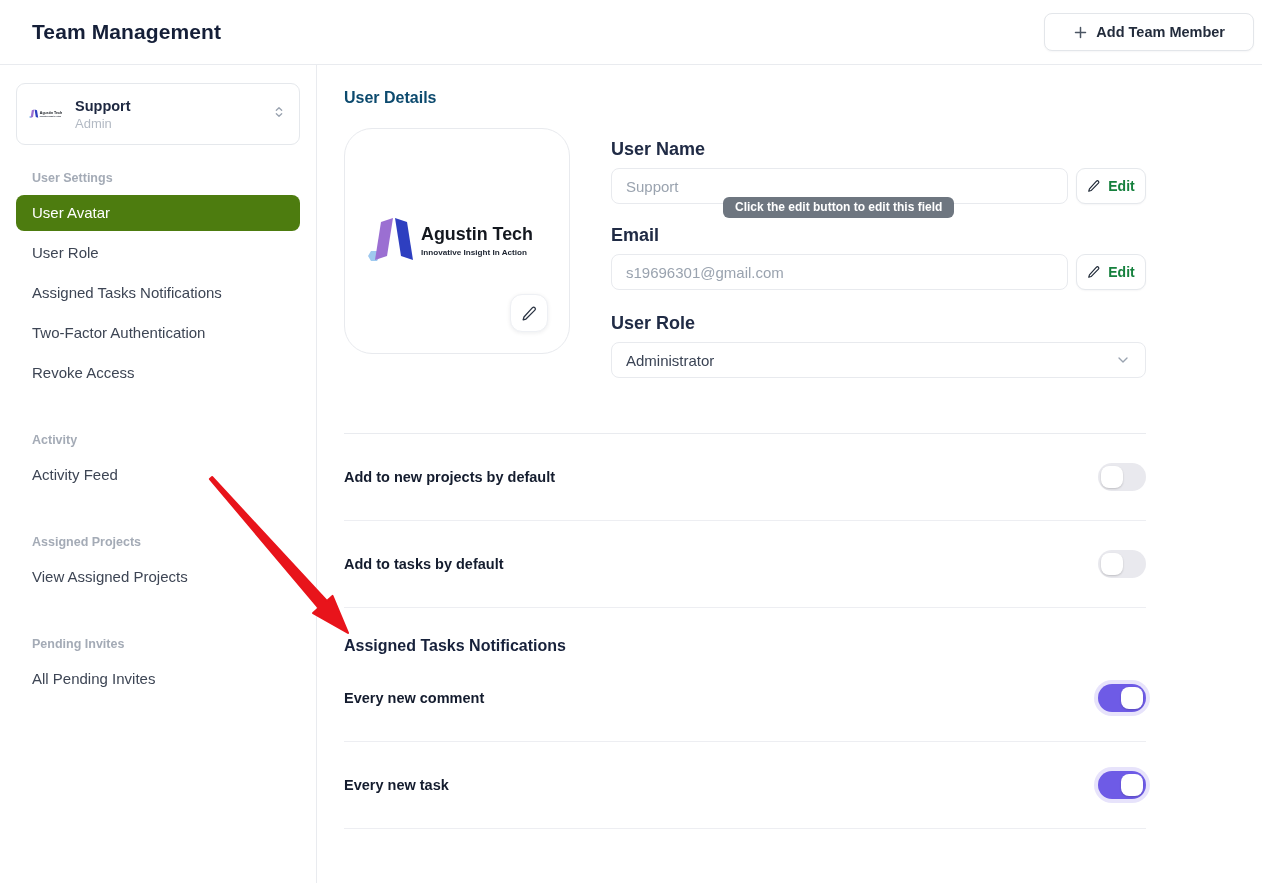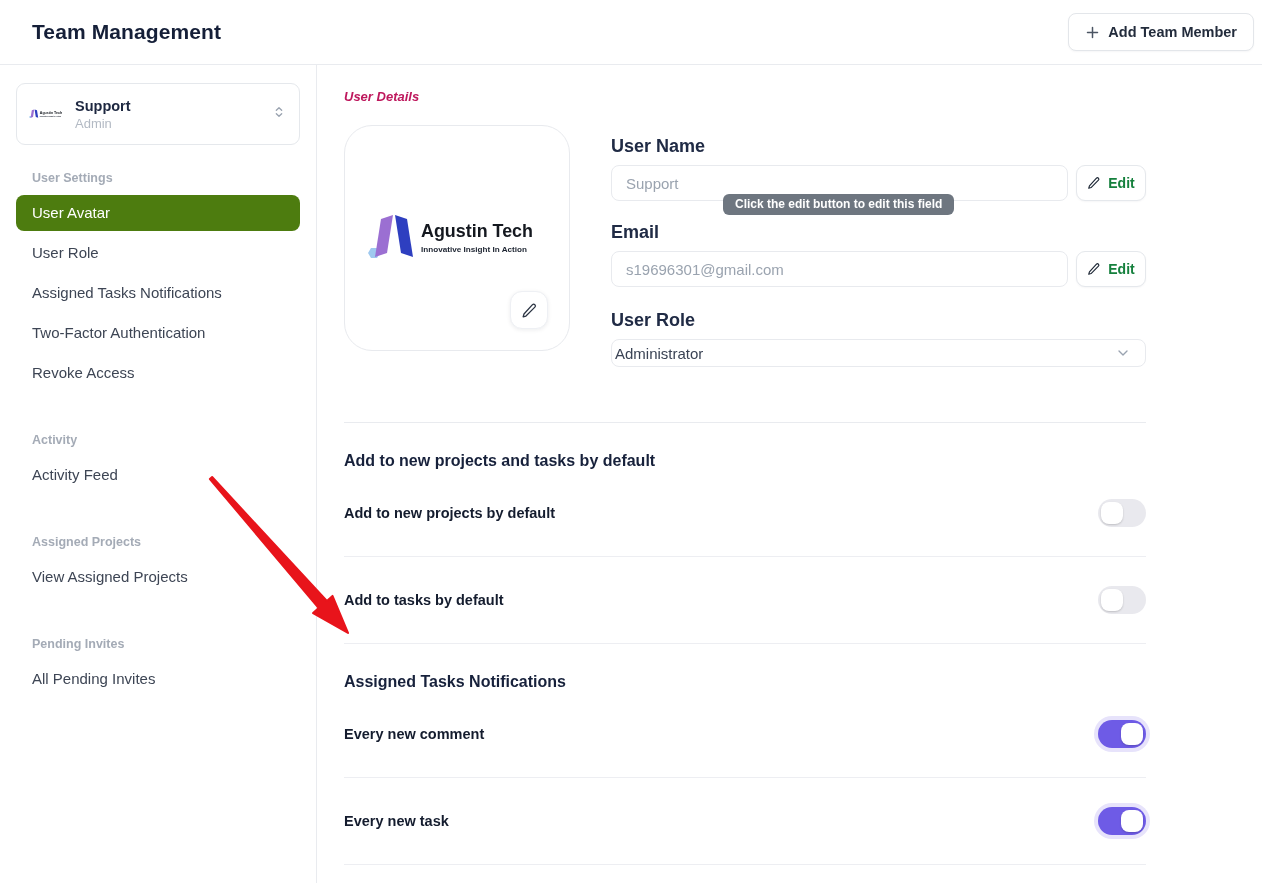--- a/index.html
+++ b/index.html
@@ -2,21 +2,21 @@
 <html><head>
 <meta charset="utf-8">
 <style>
   * { margin:0; padding:0; box-sizing:border-box; }
   html,body { width:1262px; height:883px; background:#fff; font-family:"Liberation Sans", sans-serif; overflow:hidden; }
 
   
   .header { height:65px; display:flex; align-items:center; justify-content:space-between;
             padding:0 8px 0 32px; border-bottom:1px solid #e9ebef; background:#fff; }
   .page-title { font-size:21px; font-weight:700; color:#151f38; letter-spacing:.1px; }
-  .btn-add { display:flex; align-items:center; gap:8px; height:38px; padding:0 16px;
+  .btn-add { display:flex; align-items:center; gap:8px; height:38px; padding:0 28px;
              background:#fff; border:1px solid #e3e6ea; border-radius:8px; cursor:pointer;
              font-size:14.5px; font-weight:600; color:#232c3c; box-shadow:0 1px 2px rgba(16,24,40,.04); }
   .btn-add svg { width:15px; height:15px; stroke:#4b5563; }
 
   
   .content { display:flex; height:818px; }
   .sidebar { width:317px; border-right:1px solid #e9ebef; padding:18px 16px 0 16px; flex:none; }
   .main { flex:1; padding:24px 116px 0 27px; position:relative; }
 
   
@@ -29,21 +29,21 @@
 
   .section-label { font-size:12.5px; font-weight:600; color:#a4abb6; padding-left:16px;
                    margin-top:24px; margin-bottom:10px; }
   .section-label.first { margin-top:26px; }
   .nav-item { font-size:15px; color:#3d4554; padding:8px 16px; border-radius:8px;
               margin-bottom:4px; cursor:pointer; line-height:20px; }
   .nav-item.active { background:#4d7c0f; color:#fff; }
   .nav-gap { height:14px; }
 
   
-  .h-details { font-size:13px; font-weight:700; color:#be185d; margin-bottom:21px;font-style:italic; }
+  .h-details { font-size:16px; font-weight:700; color:#0c4a6e; margin-bottom:21px; }
   .details-row { display:flex; gap:41px; }
   .avatar-card { width:226px; height:226px; flex:none; border:1.5px solid #e8eaee; border-radius:28px;
                  position:relative; display:flex; align-items:center; justify-content:center; background:#fff; }
   .avatar-edit { position:absolute; right:21px; bottom:21px; width:38px; height:38px; border-radius:12px;
                  background:#fff; border:1px solid #eef0f4; box-shadow:0 1px 4px rgba(16,24,40,.08);
                  display:flex; align-items:center; justify-content:center; cursor:pointer; }
   .avatar-edit svg { width:17px; height:17px; stroke:#2a3342; }
 
   .fields { flex:1; padding-top:11px; position:relative; }
   .f-label { font-size:18px; font-weight:600; color:#202b45; margin-bottom:8px; }
@@ -51,22 +51,22 @@
   .f-input { flex:1; height:36px; border:1px solid #e8eaee; border-radius:8px; padding:0 14px;
              font-size:15px; color:#9aa3af; background:#fff; font-family:"Liberation Sans",sans-serif; outline:none; }
   .btn-edit { width:70px; height:36px; flex:none; display:flex; align-items:center; justify-content:center; gap:7px;
               background:#fff; border:1px solid #e5e8ec; border-radius:9px; cursor:pointer;
               font-size:14px; font-weight:600; color:#15803d; box-shadow:0 1px 2px rgba(16,24,40,.04); }
   .btn-edit svg { width:14px; height:14px; stroke:#1f2937; }
   .field-block + .field-block { margin-top:21px; }
   .tooltip { position:absolute; top:69px; left:112px; z-index:5; background:#6e7680; color:#fff;
              font-size:12px; font-weight:600; padding:3px 12px 4px; border-radius:6px; white-space:nowrap; }
   .role-block { margin-top:23px; }
-  .select { position:relative; height:28px; border:1px solid #e8eaee; border-radius:8px;
-            display:flex; align-items:center; padding:0 3px; font-size:15px; color:#3a4354;
+  .select { position:relative; height:36px; border:1px solid #e8eaee; border-radius:8px;
+            display:flex; align-items:center; padding:0 14px; font-size:15px; color:#3a4354;
             cursor:pointer; background:#fff; }
   .select svg { position:absolute; right:14px; width:16px; height:16px; stroke:#9aa3b0; }
 
   
   .divider-lg { border:none; border-top:1px solid #e9ebef; margin-top:55px; }
   .sec-heading { font-size:16px; font-weight:700; color:#17213b; margin-top:29px; }
   .toggle-row { display:flex; align-items:center; justify-content:space-between; padding:29px 0; }
   .toggle-row + .toggle-row { border-top:1px solid #edeef2; }
   .tr-label { font-size:14.5px; font-weight:600; color:#141c2e; }
   .toggle { width:48px; height:28px; border-radius:14px; background:#e9e9ee; position:relative; cursor:pointer; flex:none; }
@@ -192,21 +192,20 @@
             <svg viewBox="0 0 24 24" fill="none" stroke-width="2" stroke-linecap="round" stroke-linejoin="round">
                 <path d="M6 9l6 6 6-6"></path>
               </svg>
           </div>
         </div>
       </div>
     </div>
 
     <hr class="divider-lg">
 
-    <div class="sec-heading">Add to new projects and tasks by default</div>
 
     <div class="toggle-row">
       <div class="tr-label">Add to new projects by default</div>
       <div class="toggle">
           <div class="knob"></div>
         </div>
     </div>
     <div class="toggle-row">
       <div class="tr-label">Add to tasks by default</div>
       <div class="toggle">

